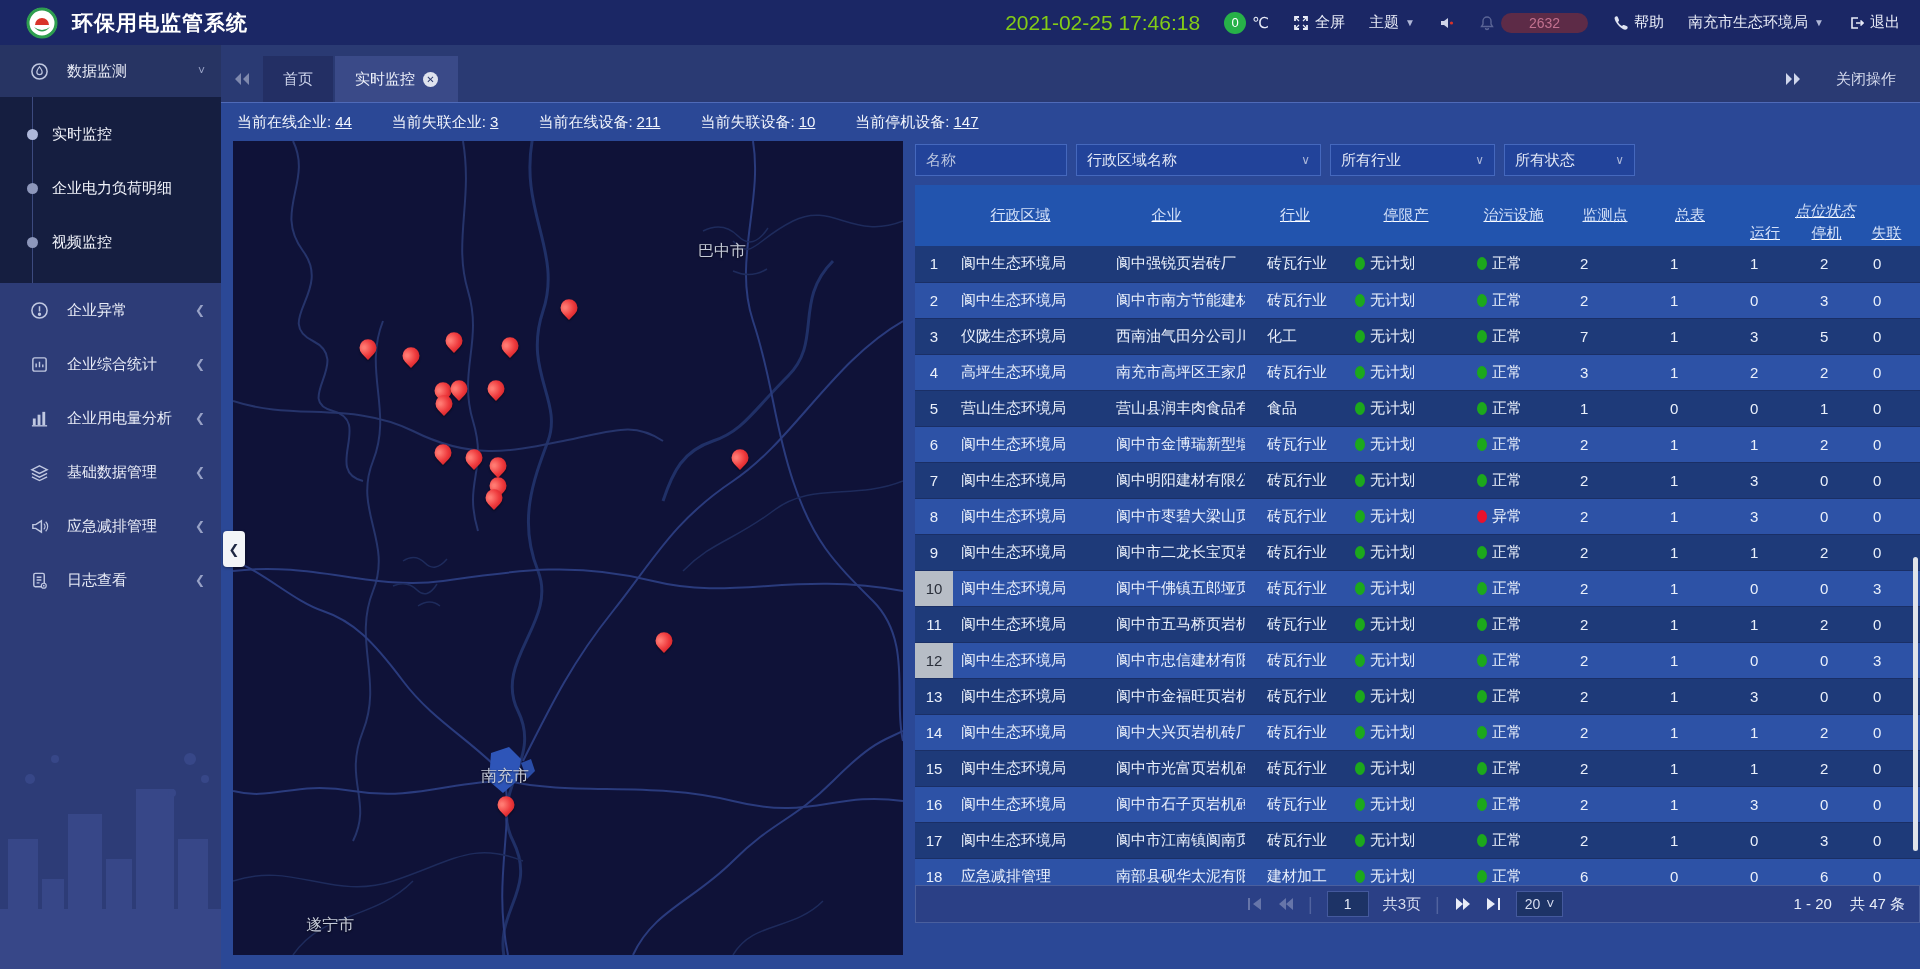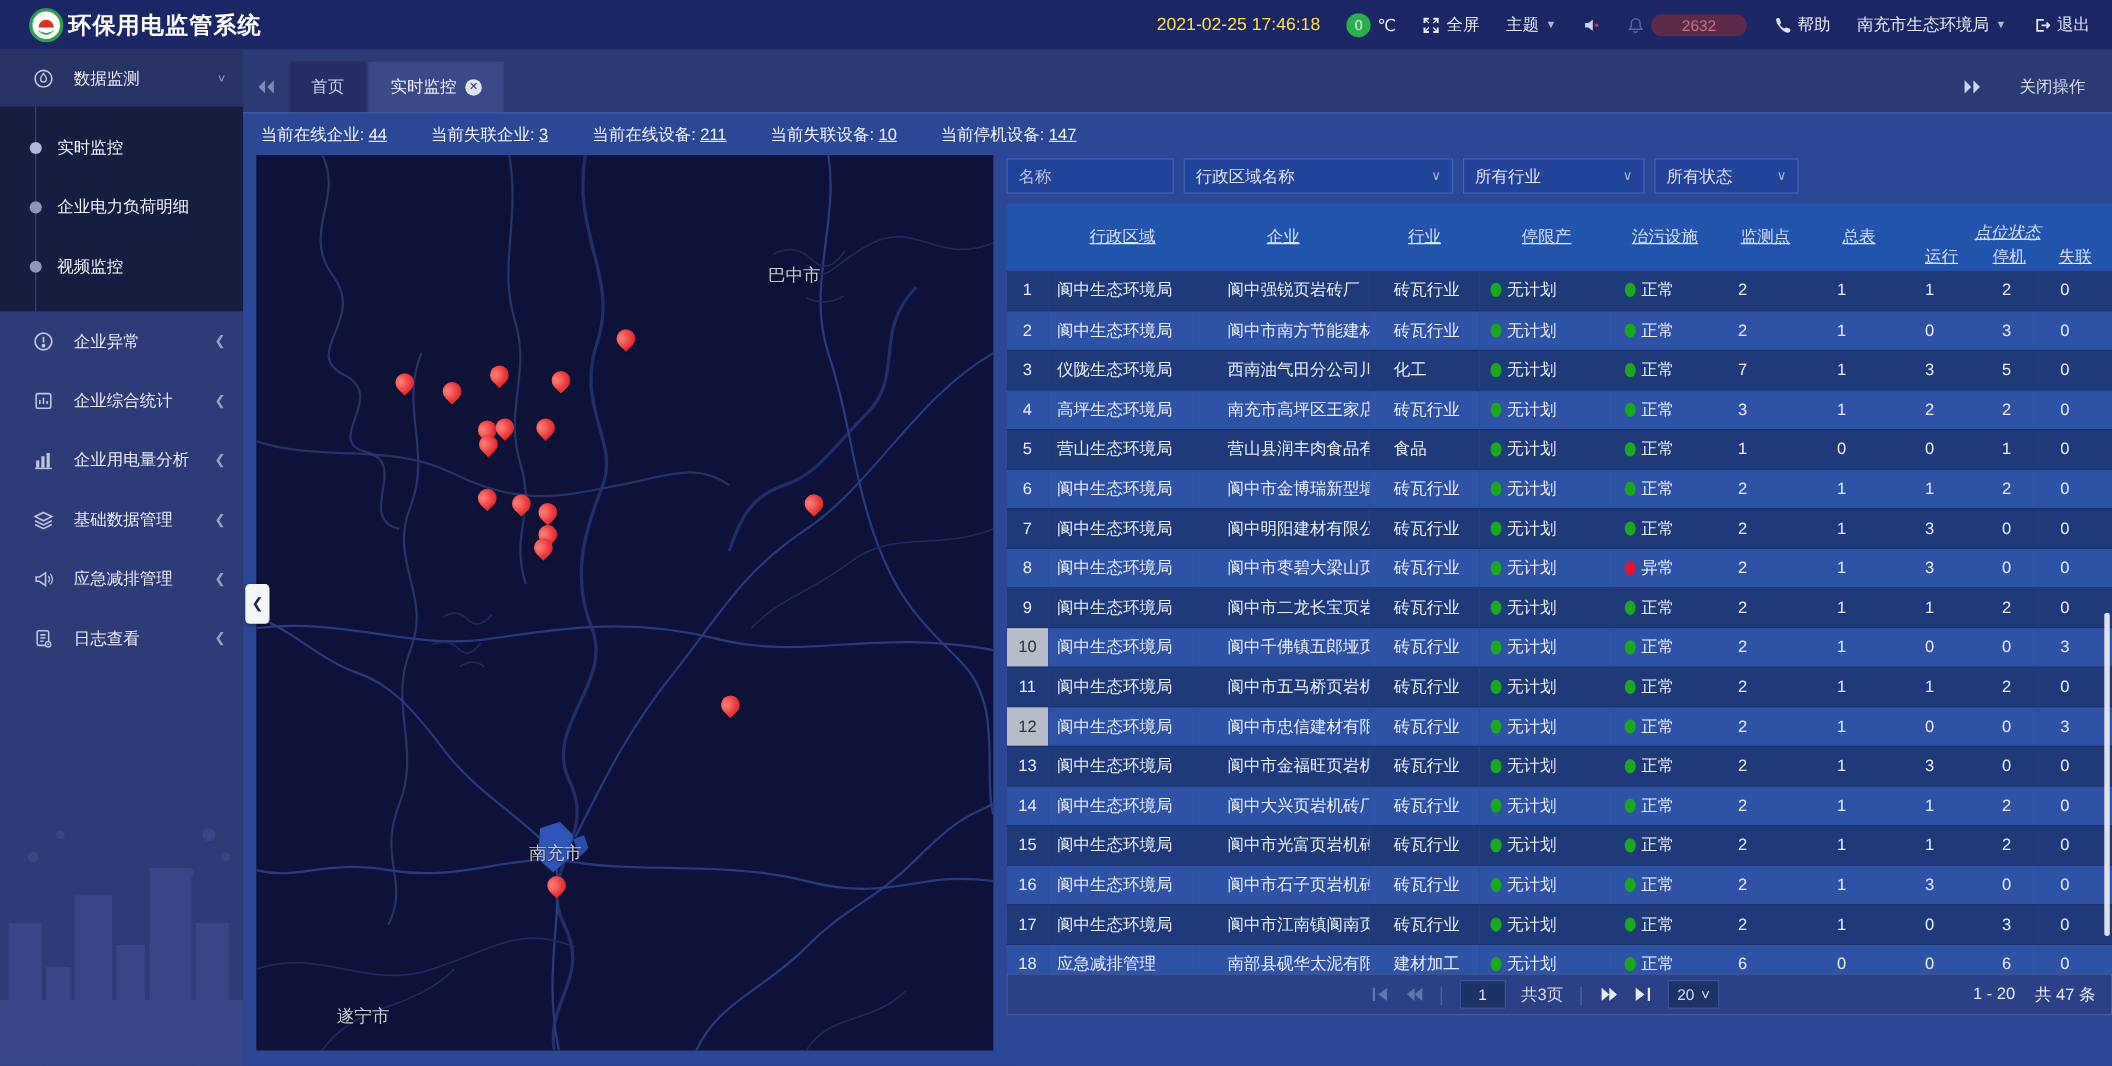--- a/index.html
+++ b/index.html
@@ -3,23 +3,23 @@
 <meta charset="utf-8">
 <style>
   * { margin:0; padding:0; box-sizing:border-box; }
   html,body { width:1920px; height:969px; overflow:hidden; }
   body { font-family:"Liberation Sans","DejaVu Sans",sans-serif; background:#2b4896; color:#fff; }
   .app { position:relative; width:1920px; height:969px; background:#2b4896; }
 
   
   .topbar { position:absolute; left:0; top:0; width:1920px; height:45px; background:#1b2765; display:flex; align-items:center; z-index:30; }
   .logo { width:32px; height:32px; margin-left:26px; flex:0 0 auto; }
-  .app-title { font-size:21px; font-weight:bold; letter-spacing:1px; margin-left:4px; color:#ffffff; }
+  .app-title { font-size:21px; font-weight:bold; letter-spacing:1px; margin-left:14px; color:#ffffff; }
   .topbar-right { margin-left:auto; display:flex; align-items:center; gap:24px; padding-right:20px; font-size:15px; color:#e8ebf7; }
-  .datetime { color:#fde047; font-size:16px; }
+  .datetime { color:#84cc16; font-size:21px; }
   .temp-wrap { display:flex; align-items:center; gap:6px; }
   .temp-badge { width:22px; height:22px; border-radius:50%; background:#27b148; color:#fff; font-size:13px; display:flex; align-items:center; justify-content:center; }
   .hbtn { display:flex; align-items:center; gap:6px; cursor:pointer; white-space:nowrap; }
   .hicon { display:inline-flex; width:16px; height:16px; }
   .hicon svg { width:100%; height:100%; }
   .caret { font-size:10px; color:#aeb6d6; }
   .notif-badge { background:#5d2b47; color:#c2718f; border-radius:11px; padding:2px 28px; font-size:14px; }
   .bell-dim { opacity:.55; }
 
   

